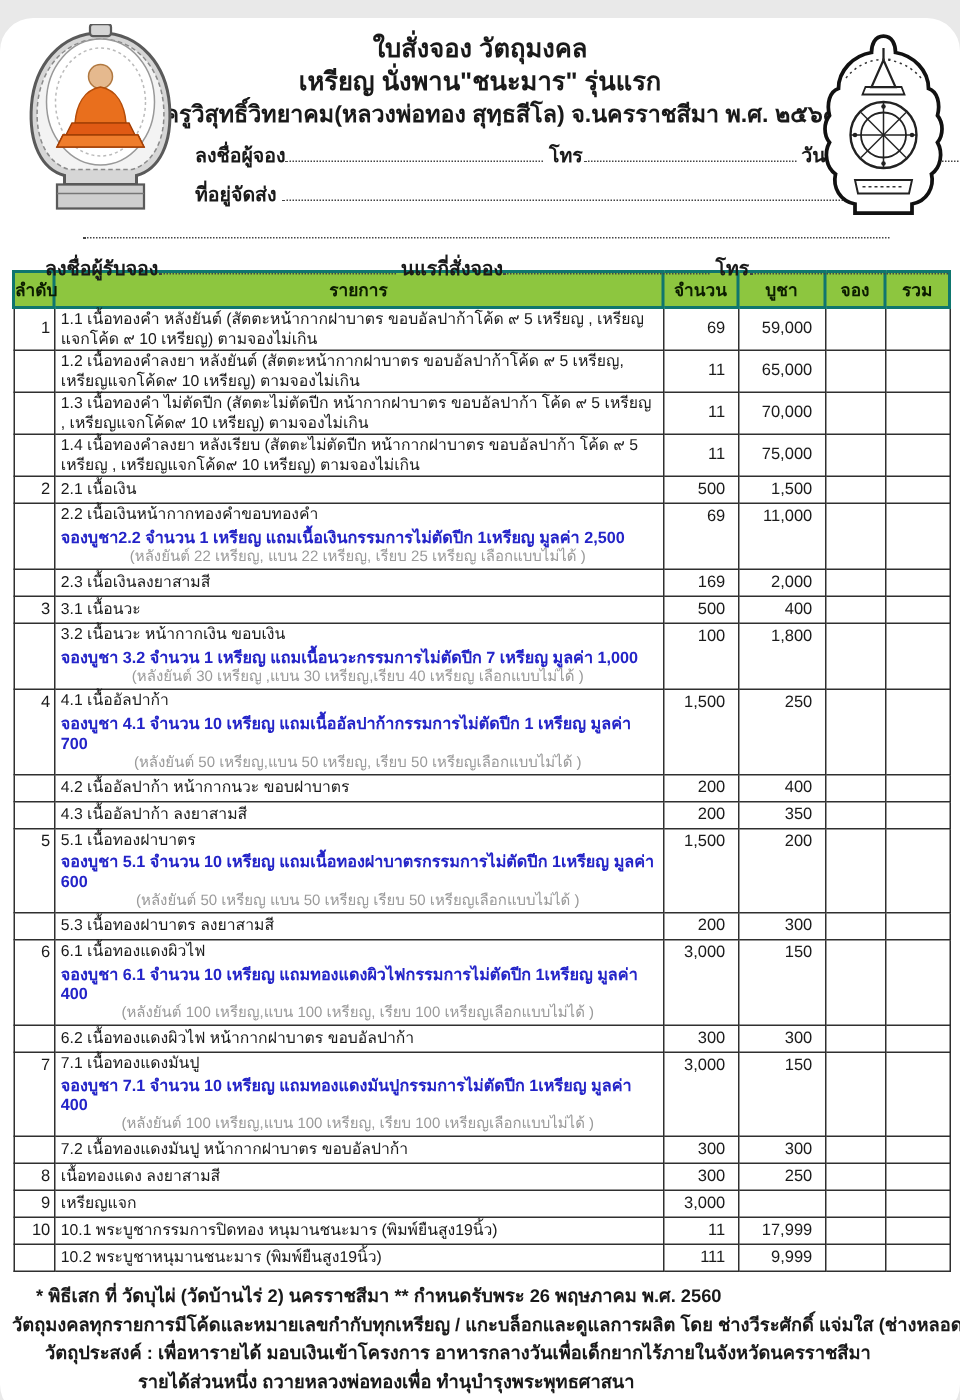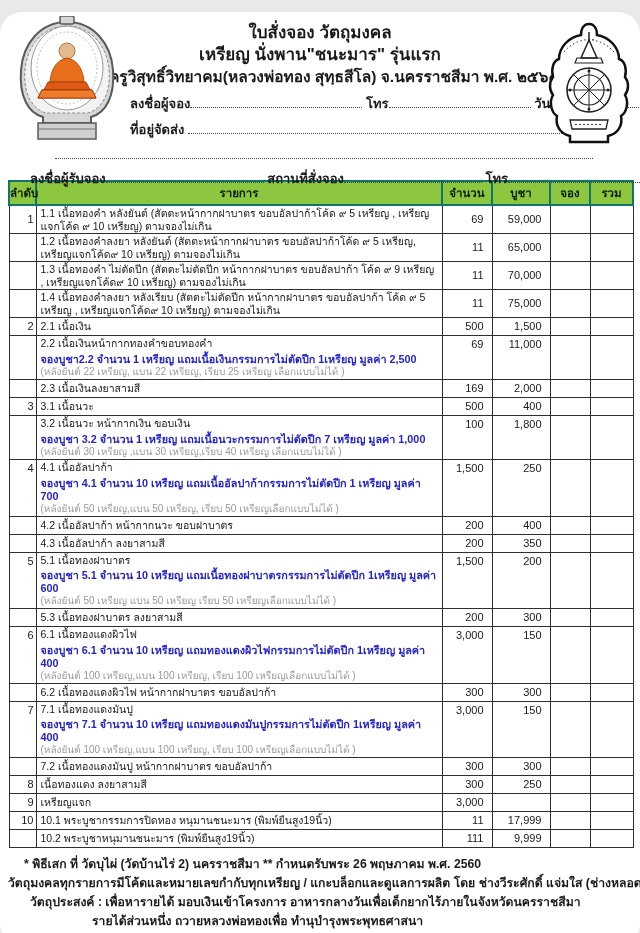--- a/index.html
+++ b/index.html
@@ -28,21 +28,21 @@
   td{border:1px solid var(--bd); vertical-align:middle; font-size:10.5px; line-height:12.5px;}
   col.c1{width:27px;} col.c2{width:406px;} col.c3{width:50px;} col.c4{width:58px;} col.c5{width:40px;} col.c6{width:43px;}
   .c-no{text-align:right; padding-right:2px; font-size:11px;}
   .c-item{padding:1px 5px 1px 4px;}
   .c-num{text-align:right; padding-right:8px; font-size:11px;}
   tr.plain{height:18px;}
   tr.promo{height:44px;}
   tr.promo td{vertical-align:top;}
   tr.promo .c-no, tr.promo .c-num{padding-top:2px;}
   .promo-blue{color:var(--blue); font-weight:bold; font-size:10.8px; margin-top:3px; line-height:13px;}
-  .promo-gray{color:var(--gray); font-size:10px; line-height:12px;}
+  .promo-gray{color:var(--gray); font-size:10px; line-height:12px;text-align:center;}
 
   
   .footer{margin-top:7px;}
   .f-line{font-size:12.2px; font-weight:bold; line-height:19px; white-space:nowrap;}
 </style>
 </head>
 <body>
 
 <div class="page">
 
@@ -103,21 +103,21 @@
     <div class="fline f2">
       <span>ที่อยู่จัดส่ง</span> <span class="dots" style="width:388px"></span>
     </div>
 
     <div class="fline f3">
       <span class="dots" style="width:538px"></span>
     </div>
 
     <div class="fline f4">
       <span>ลงชื่อผู้รับจอง</span><span class="dots" style="width:158px"></span>
-      <span>สถานที่สั่งจอง</span><span class="dots" style="width:138px"></span>
+      <span>นแรกี่สั่งจอง</span><span class="dots" style="width:138px"></span>
       <span>โทร</span><span class="dots" style="width:132px"></span>
     </div>
   </div>
 
   <table>
     <colgroup>
       <col class="c1">
         <col class="c2">
         <col class="c3">
         <col class="c4">
@@ -151,21 +151,21 @@
             <div class="item-text">1.2 เนื้อทองคำลงยา หลังยันต์ (สัตตะหน้ากากฝาบาตร ขอบอัลปาก้าโค้ด ๙ 5 เหรียญ, เหรียญแจกโค้ด๙ 10 เหรียญ) ตามจองไม่เกิน</div>
           </td>
           <td class="c-num">11</td>
           <td class="c-num">65,000</td>
           <td class="c-blank"></td>
           <td class="c-blank"></td>
         </tr>
         <tr class="plain">
           <td class="c-no"></td>
           <td class="c-item">
-            <div class="item-text">1.3 เนื้อทองคำ ไม่ตัดปีก (สัตตะไม่ตัดปีก หน้ากากฝาบาตร ขอบอัลปาก้า โค้ด ๙ 9 เหรียญ , เหรียญแจกโค้ด๙ 10 เหรียญ) ตามจองไม่เกิน</div>
+            <div class="item-text">1.3 เนื้อทองคำ ไม่ตัดปีก (สัตตะไม่ตัดปีก หน้ากากฝาบาตร ขอบอัลปาก้า โค้ด ๙ 5 เหรียญ , เหรียญแจกโค้ด๙ 10 เหรียญ) ตามจองไม่เกิน</div>
           </td>
           <td class="c-num">11</td>
           <td class="c-num">70,000</td>
           <td class="c-blank"></td>
           <td class="c-blank"></td>
         </tr>
         <tr class="plain">
           <td class="c-no"></td>
           <td class="c-item">
             <div class="item-text">1.4 เนื้อทองคำลงยา หลังเรียบ (สัตตะไม่ตัดปีก หน้ากากฝาบาตร ขอบอัลปาก้า โค้ด ๙  5 เหรียญ , เหรียญแจกโค้ด๙ 10 เหรียญ) ตามจองไม่เกิน</div>

